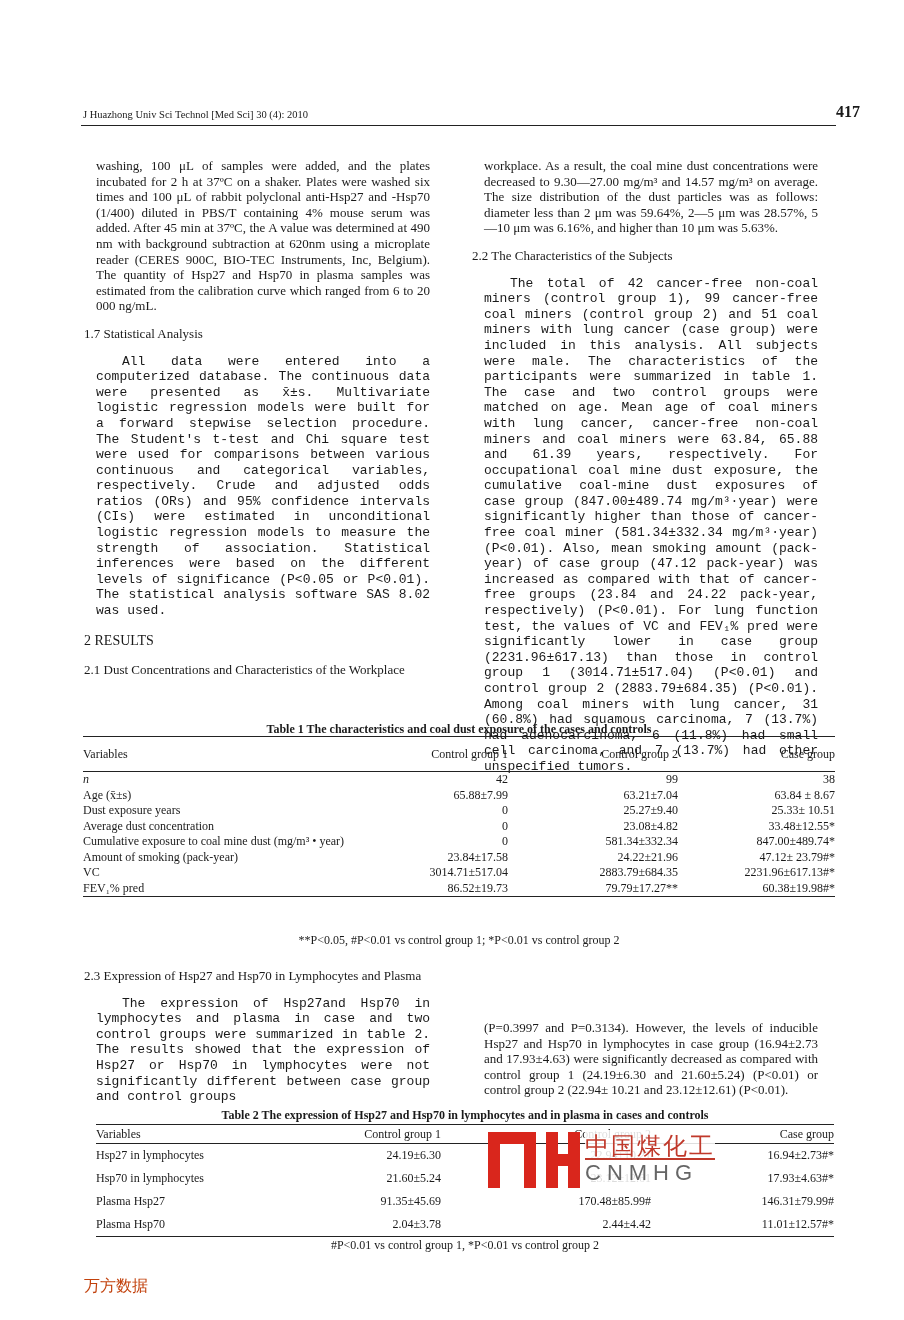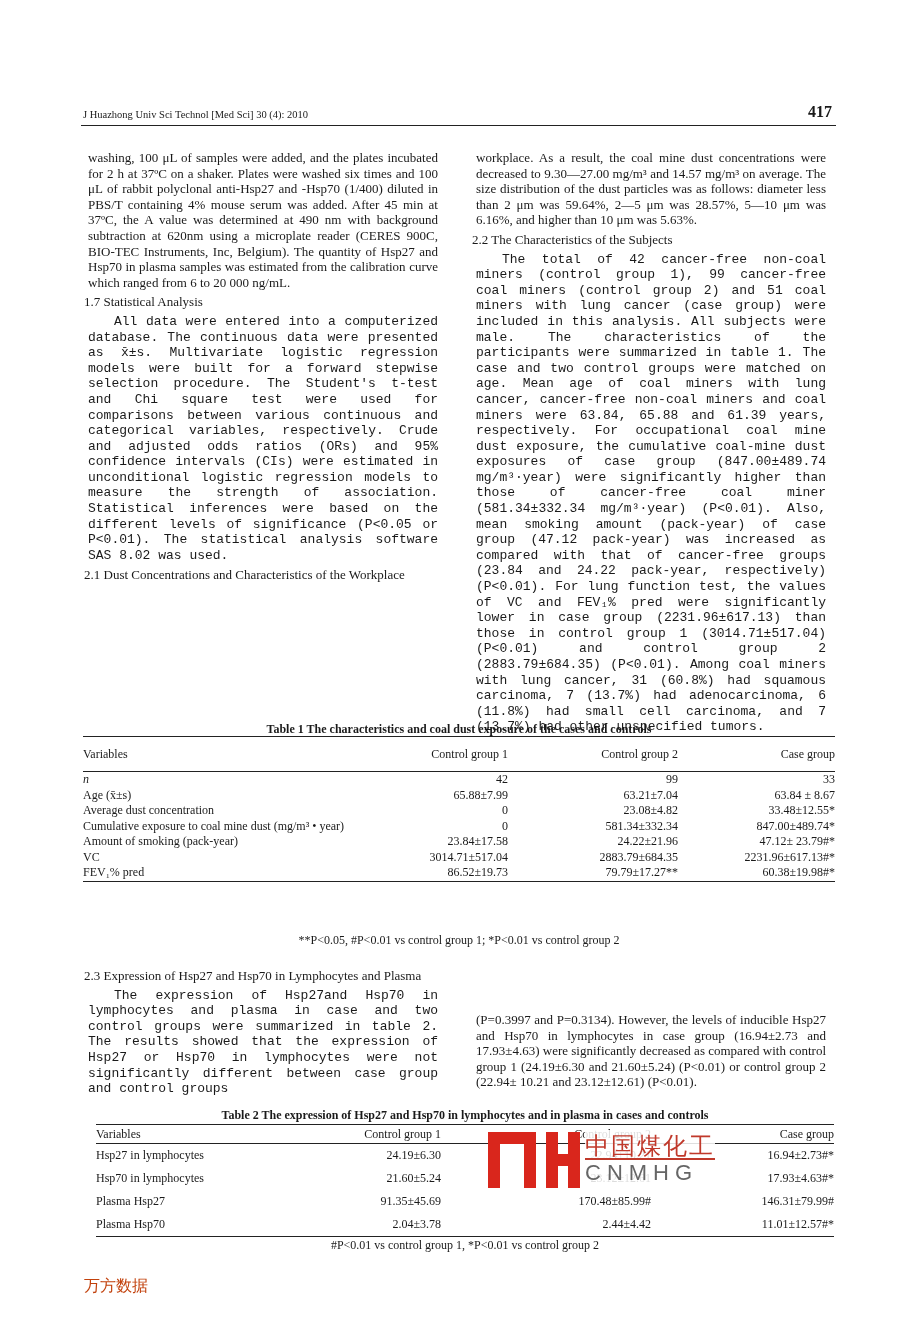--- a/index.html
+++ b/index.html
@@ -1,22 +1,22 @@
 <!DOCTYPE html>
 <html><head>
 <meta charset="utf-8">
 <style>
   html, body { margin:0; padding:0; background:#ffffff; }
   body { width:904px; height:1320px; position:relative; overflow:hidden; font-family:"Liberation Serif", serif; color:#1a1a1a; }
   .abs { position:absolute; }
   .hdr-left { left:83px; top:109px; font-size:10.5px; }
-  .hdr-right { left:808px; top:103px; font-size:16px; font-weight:bold; }
+  .hdr-right { left:836px; top:103px; font-size:16px; font-weight:bold; }
   .hdr-rule { left:81px; top:125px; width:755px; height:0; border-top:1.5px solid #222; }
   .col { top:146px; width:358px; font-size:13px; line-height:15.6px; text-align:justify; }
-  .col p { margin:4px; }
+  .col p { margin:12px; }
   .col .ind { text-indent:26px;font-family:Liberation Mono, monospace; }
   .col .h { font-weight:normal; margin:0; text-align:left; }
   .col .h.big { font-size:14px; margin-top:14px; margin-bottom:14px; }
   .col .h.sec { text-align:justify; text-align-last:left; }
   .colL { left:84px; }
   .colR { left:472px; }
 
   .tcap { font-weight:bold; font-size:12px; text-align:center; }
   table { border-collapse:collapse; font-size:12px; }
   td, th { padding:0; font-weight:normal; }
@@ -47,20 +47,21 @@
 <body>
 
 <div class="abs hdr-left">J Huazhong Univ Sci Technol [Med Sci]  30 (4): 2010</div>
 <div class="abs hdr-right">417</div>
 <div class="abs hdr-rule"></div>
 
 <div class="abs col colL">
   <p>washing, 100 μL of samples were added, and the plates incubated for 2 h at 37ºC on a shaker. Plates were washed six times and 100 μL of rabbit polyclonal anti-Hsp27 and -Hsp70 (1/400) diluted in PBS/T containing 4% mouse serum was added. After 45 min at 37ºC, the A value was determined at 490 nm with background subtraction at 620nm using a microplate reader (CERES 900C, BIO-TEC Instruments, Inc, Belgium). The quantity of Hsp27 and Hsp70 in plasma samples was estimated from the calibration curve which ranged from 6 to 20 000 ng/mL.</p>
   <p class="h">1.7 Statistical Analysis</p>
   <p class="ind">All data were entered into a computerized database. The continuous data were presented as x̄±s. Multivariate logistic regression models were built for a forward stepwise selection procedure. The Student's t-test and Chi square test were used for comparisons between various continuous and categorical variables, respectively. Crude and adjusted odds ratios (ORs) and 95% confidence intervals (CIs) were estimated in unconditional logistic regression models to measure the strength of association. Statistical inferences were based on the different levels of significance (P&lt;0.05 or P&lt;0.01). The statistical analysis software SAS 8.02 was used.</p>
+  <p class="h big">2 RESULTS</p>
   <p class="h sec">2.1 Dust Concentrations and Characteristics of the Workplace</p>
 </div>
 
 <div class="abs col colR">
   <p>workplace. As a result, the coal mine dust concentrations were decreased to 9.30—27.00 mg/m³ and 14.57 mg/m³ on average. The size distribution of the dust particles was as follows: diameter less than 2 μm was 59.64%, 2—5 μm was 28.57%, 5—10 μm was 6.16%, and higher than 10 μm was 5.63%.</p>
   <p class="h">2.2 The Characteristics of the Subjects</p>
   <p class="ind">The total of 42 cancer-free non-coal miners (control group 1), 99 cancer-free coal miners (control group 2) and 51 coal miners with lung cancer (case group) were included in this analysis. All subjects were male. The characteristics of the participants were summarized in table 1. The case and two control groups were matched on age. Mean age of coal miners with lung cancer, cancer-free non-coal miners and coal miners were 63.84, 65.88 and 61.39 years, respectively. For occupational coal mine dust exposure, the cumulative coal-mine dust exposures of case group (847.00±489.74 mg/m³·year) were significantly higher than those of cancer-free coal miner (581.34±332.34 mg/m³·year) (P&lt;0.01). Also, mean smoking amount (pack-year) of case group (47.12 pack-year) was increased as compared with that of cancer-free groups (23.84 and 24.22 pack-year, respectively) (P&lt;0.01). For lung function test, the values of VC and FEV₁% pred were significantly lower in case group (2231.96±617.13) than those in control group 1 (3014.71±517.04) (P&lt;0.01) and control group 2 (2883.79±684.35) (P&lt;0.01). Among coal miners with lung cancer, 31 (60.8%) had squamous carcinoma, 7 (13.7%) had adenocarcinoma, 6 (11.8%) had small cell carcinoma, and 7 (13.7%) had other unspecified tumors.</p>
 </div>
 
 <div class="abs tcap" style="left:83px; top:722px; width:752px;">Table 1 The characteristics and coal dust exposure of the cases and controls</div>
@@ -71,27 +72,33 @@
       <th class="c1">Control group 1</th>
       <th class="c2">Control group 2</th>
       <th class="c3">Case group</th>
     </tr>
   </thead>
   <tbody id="t1body">
       <tr>
         <td class="c0" style="font-style: italic;">n</td>
         <td class="c1">42</td>
         <td class="c2">99</td>
-        <td class="c3">33</td>
+        <td class="c3">38</td>
       </tr>
       <tr>
         <td class="c0">Age (x̄±s)</td>
         <td class="c1">65.88±7.99</td>
         <td class="c2">63.21±7.04</td>
         <td class="c3">63.84 ± 8.67</td>
+      </tr>
+      <tr>
+        <td class="c0">Dust exposure years</td>
+        <td class="c1">0</td>
+        <td class="c2">25.27±9.40</td>
+        <td class="c3">25.33± 10.51</td>
       </tr>
       <tr>
         <td class="c0">Average dust concentration</td>
         <td class="c1">0</td>
         <td class="c2">23.08±4.82</td>
         <td class="c3">33.48±12.55*</td>
       </tr>
       <tr>
         <td class="c0">Cumulative exposure to coal mine dust (mg/m³ • year)</td>
         <td class="c1">0</td>

